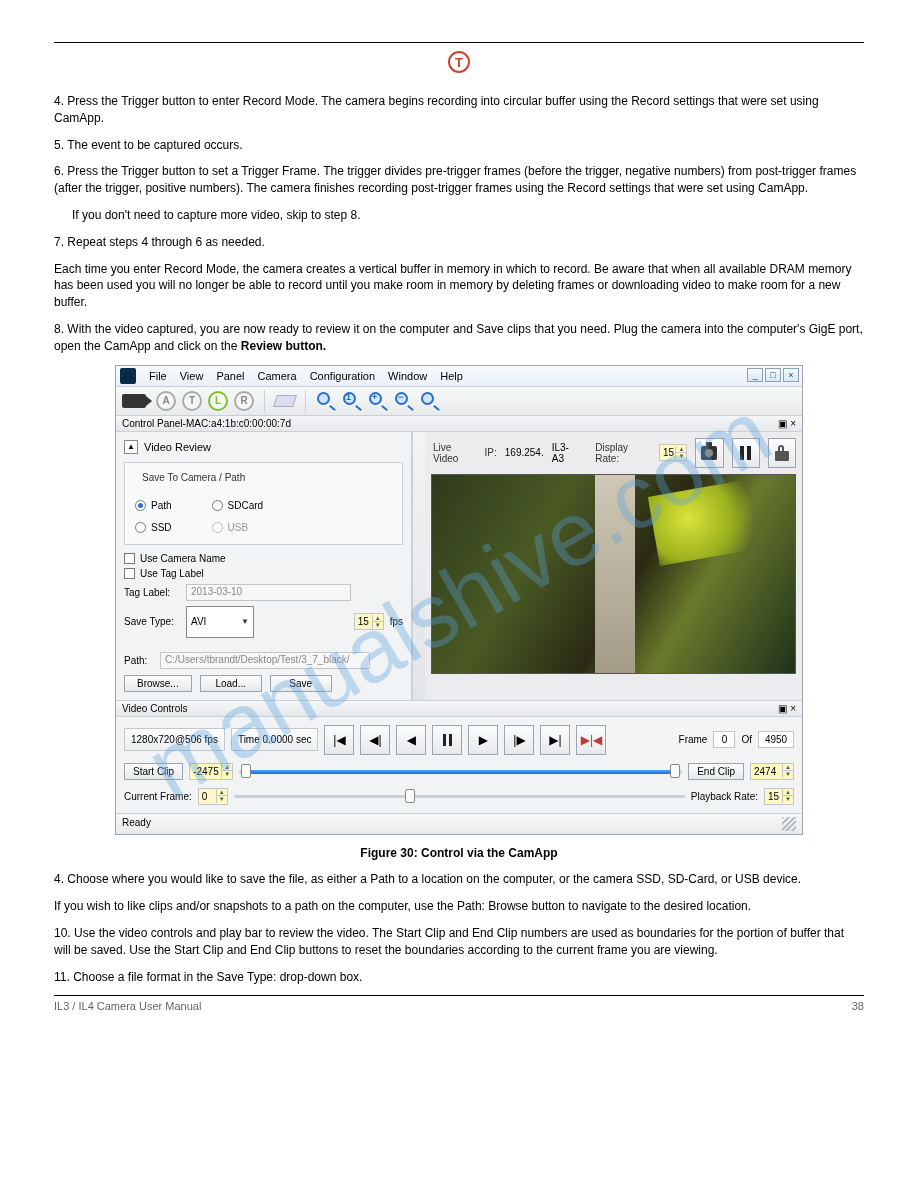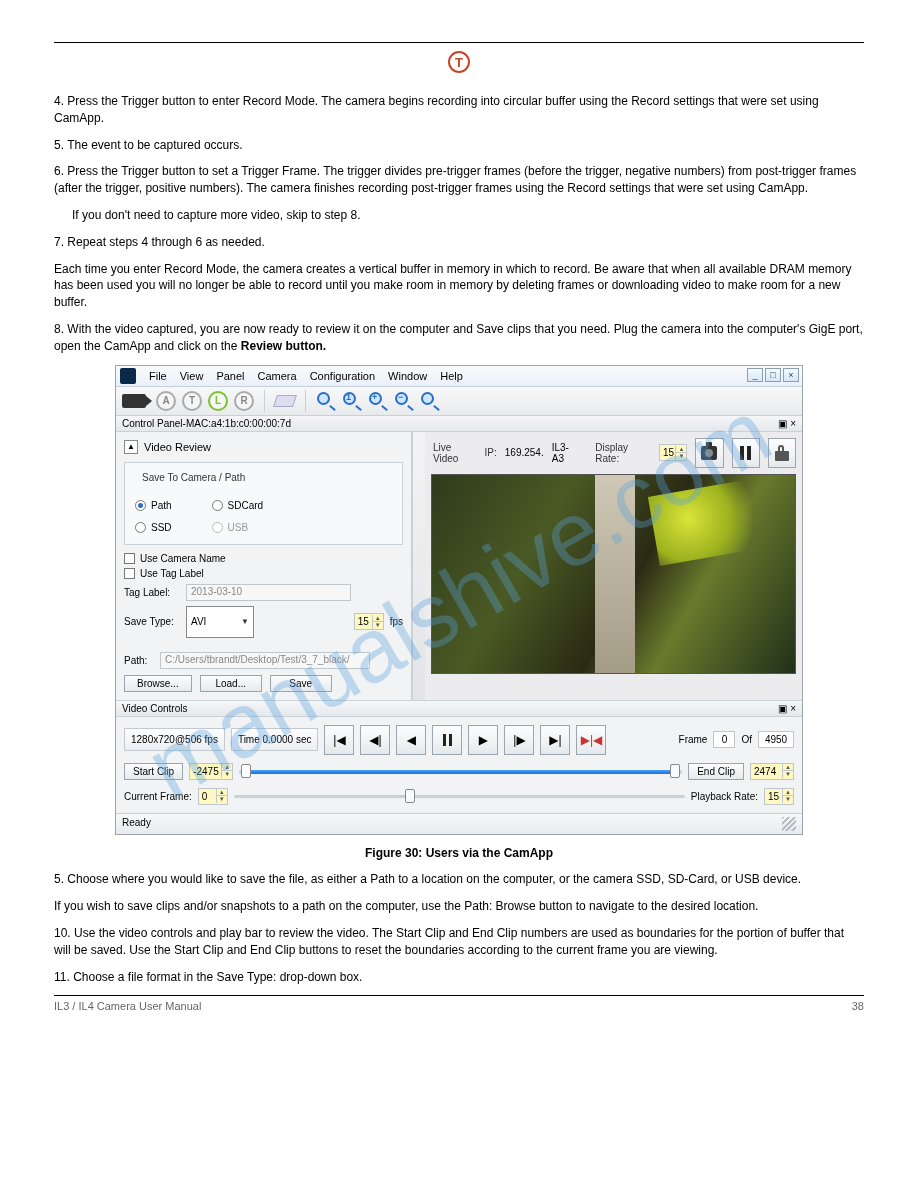--- a/index.html
+++ b/index.html
@@ -368,23 +368,23 @@
       </div>
     </div>
 
     <div class="statusbar">
       <span>Ready</span>
       <span class="resize-grip"></span>
     </div>
   </div>
 
   <div class="doc-body">
-    <p style="text-align:center; font-weight:bold;">Figure 30: Users via the CamApp</p>
-    <p>5.  Choose where you would like to save the file, as either a Path to a location on the computer, or the camera SSD, SD-Card, or USB device.</p>
-    <p style="margin-left:0;">           If you wish to save clips and/or snapshots to a path on the computer, use the Path: Browse button to navigate to the desired location.</p>
+    <p style="text-align:center; font-weight:bold;">Figure 30: Control via the CamApp</p>
+    <p>4.  Choose where you would like to save the file, as either a Path to a location on the computer, or the camera SSD, SD-Card, or USB device.</p>
+    <p style="margin-left:0;">           If you wish to like clips and/or snapshots to a path on the computer, use the Path: Browse button to navigate to the desired location.</p>
     <p>10. Use the video controls and play bar to review the video. The Start Clip and End Clip numbers are used as boundaries for the portion of buffer that will be saved. Use the Start Clip and End Clip buttons to reset the boundaries according to the current frame you are viewing.</p>
     <p>11. Choose a file format in the Save Type: drop-down box.</p>
   </div>
 
   <div class="hr-bot"></div>
   <div class="footer-row">
     <span>IL3 / IL4 Camera User Manual</span>
     <span>38</span>
   </div>
 </div>

